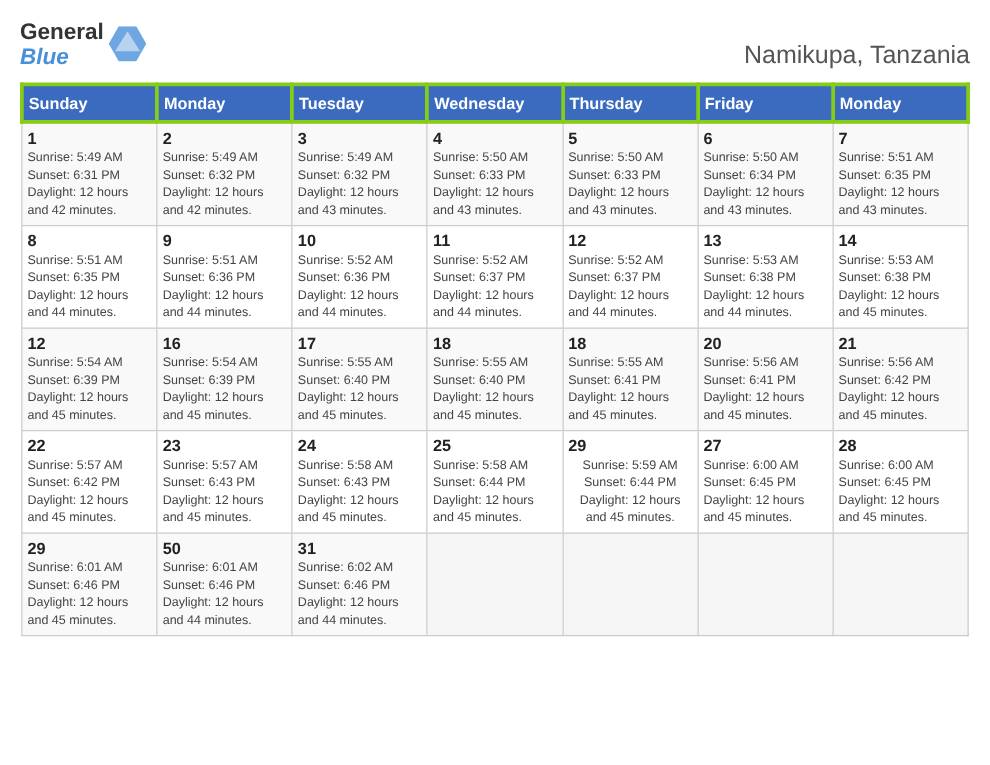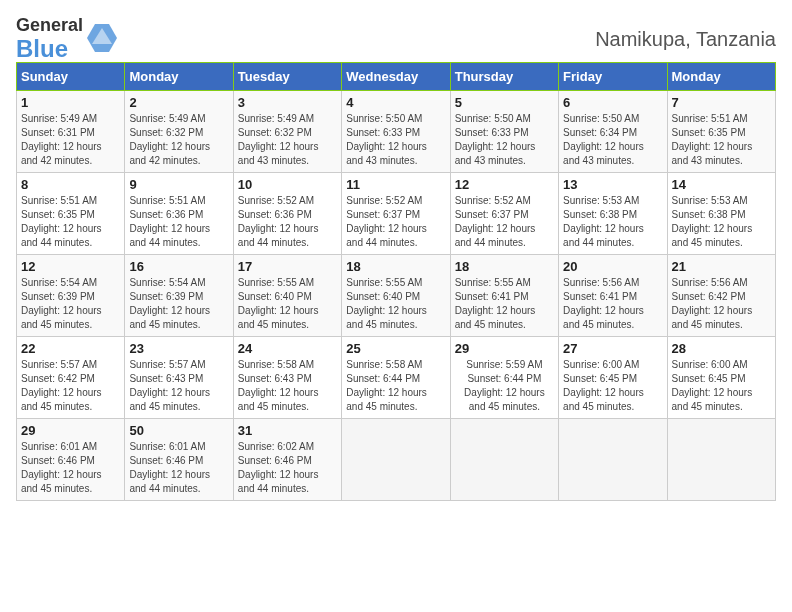--- a/index.html
+++ b/index.html
@@ -6,40 +6,42 @@
     body {
       font-family: Arial, sans-serif;
       background: #fff;
       width: 792px;
       min-height: 612px;
       padding: 16px;
     }
     .header {
       display: flex;
       justify-content: space-between;
-      align-items: center;
+      align-items: flex-end;
+      margin-bottom: 10px;
     }
     .logo {
       display: flex;
       align-items: center;
     }
     .logo-text {
       display: flex;
       flex-direction: column;
       line-height: 1.1;
     }
     .logo-general {
       font-size: 18px;
       font-weight: bold;
       color: #333;
     }
     .logo-blue {
-      font-size: 24px;
+      font-size: 18px;
       font-weight: bold;
       color: #4a90d9;
+      font-style: italic;
     }
     .logo-icon {
       width: 30px;
       height: 30px;
       margin-left: 4px;
     }
     .title-section {
       text-align: right;
     }
     .month-title {
@@ -56,21 +58,21 @@
       border-collapse: collapse;
       font-size: 11px;
     }
     thead th {
       background-color: #3a6bbf;
       color: #fff;
       padding: 6px 4px;
       text-align: left;
       font-size: 13px;
       font-weight: bold;
-      border: 1px solid #84cc16;
+      border: 3px solid #84cc16;
     }
     tbody td {
       vertical-align: top;
       padding: 4px;
       border: 1px solid #ccc;
       width: 14.28%;
       min-height: 80px;
       background: #fff;
     }
     tbody tr:nth-child(odd) td {

